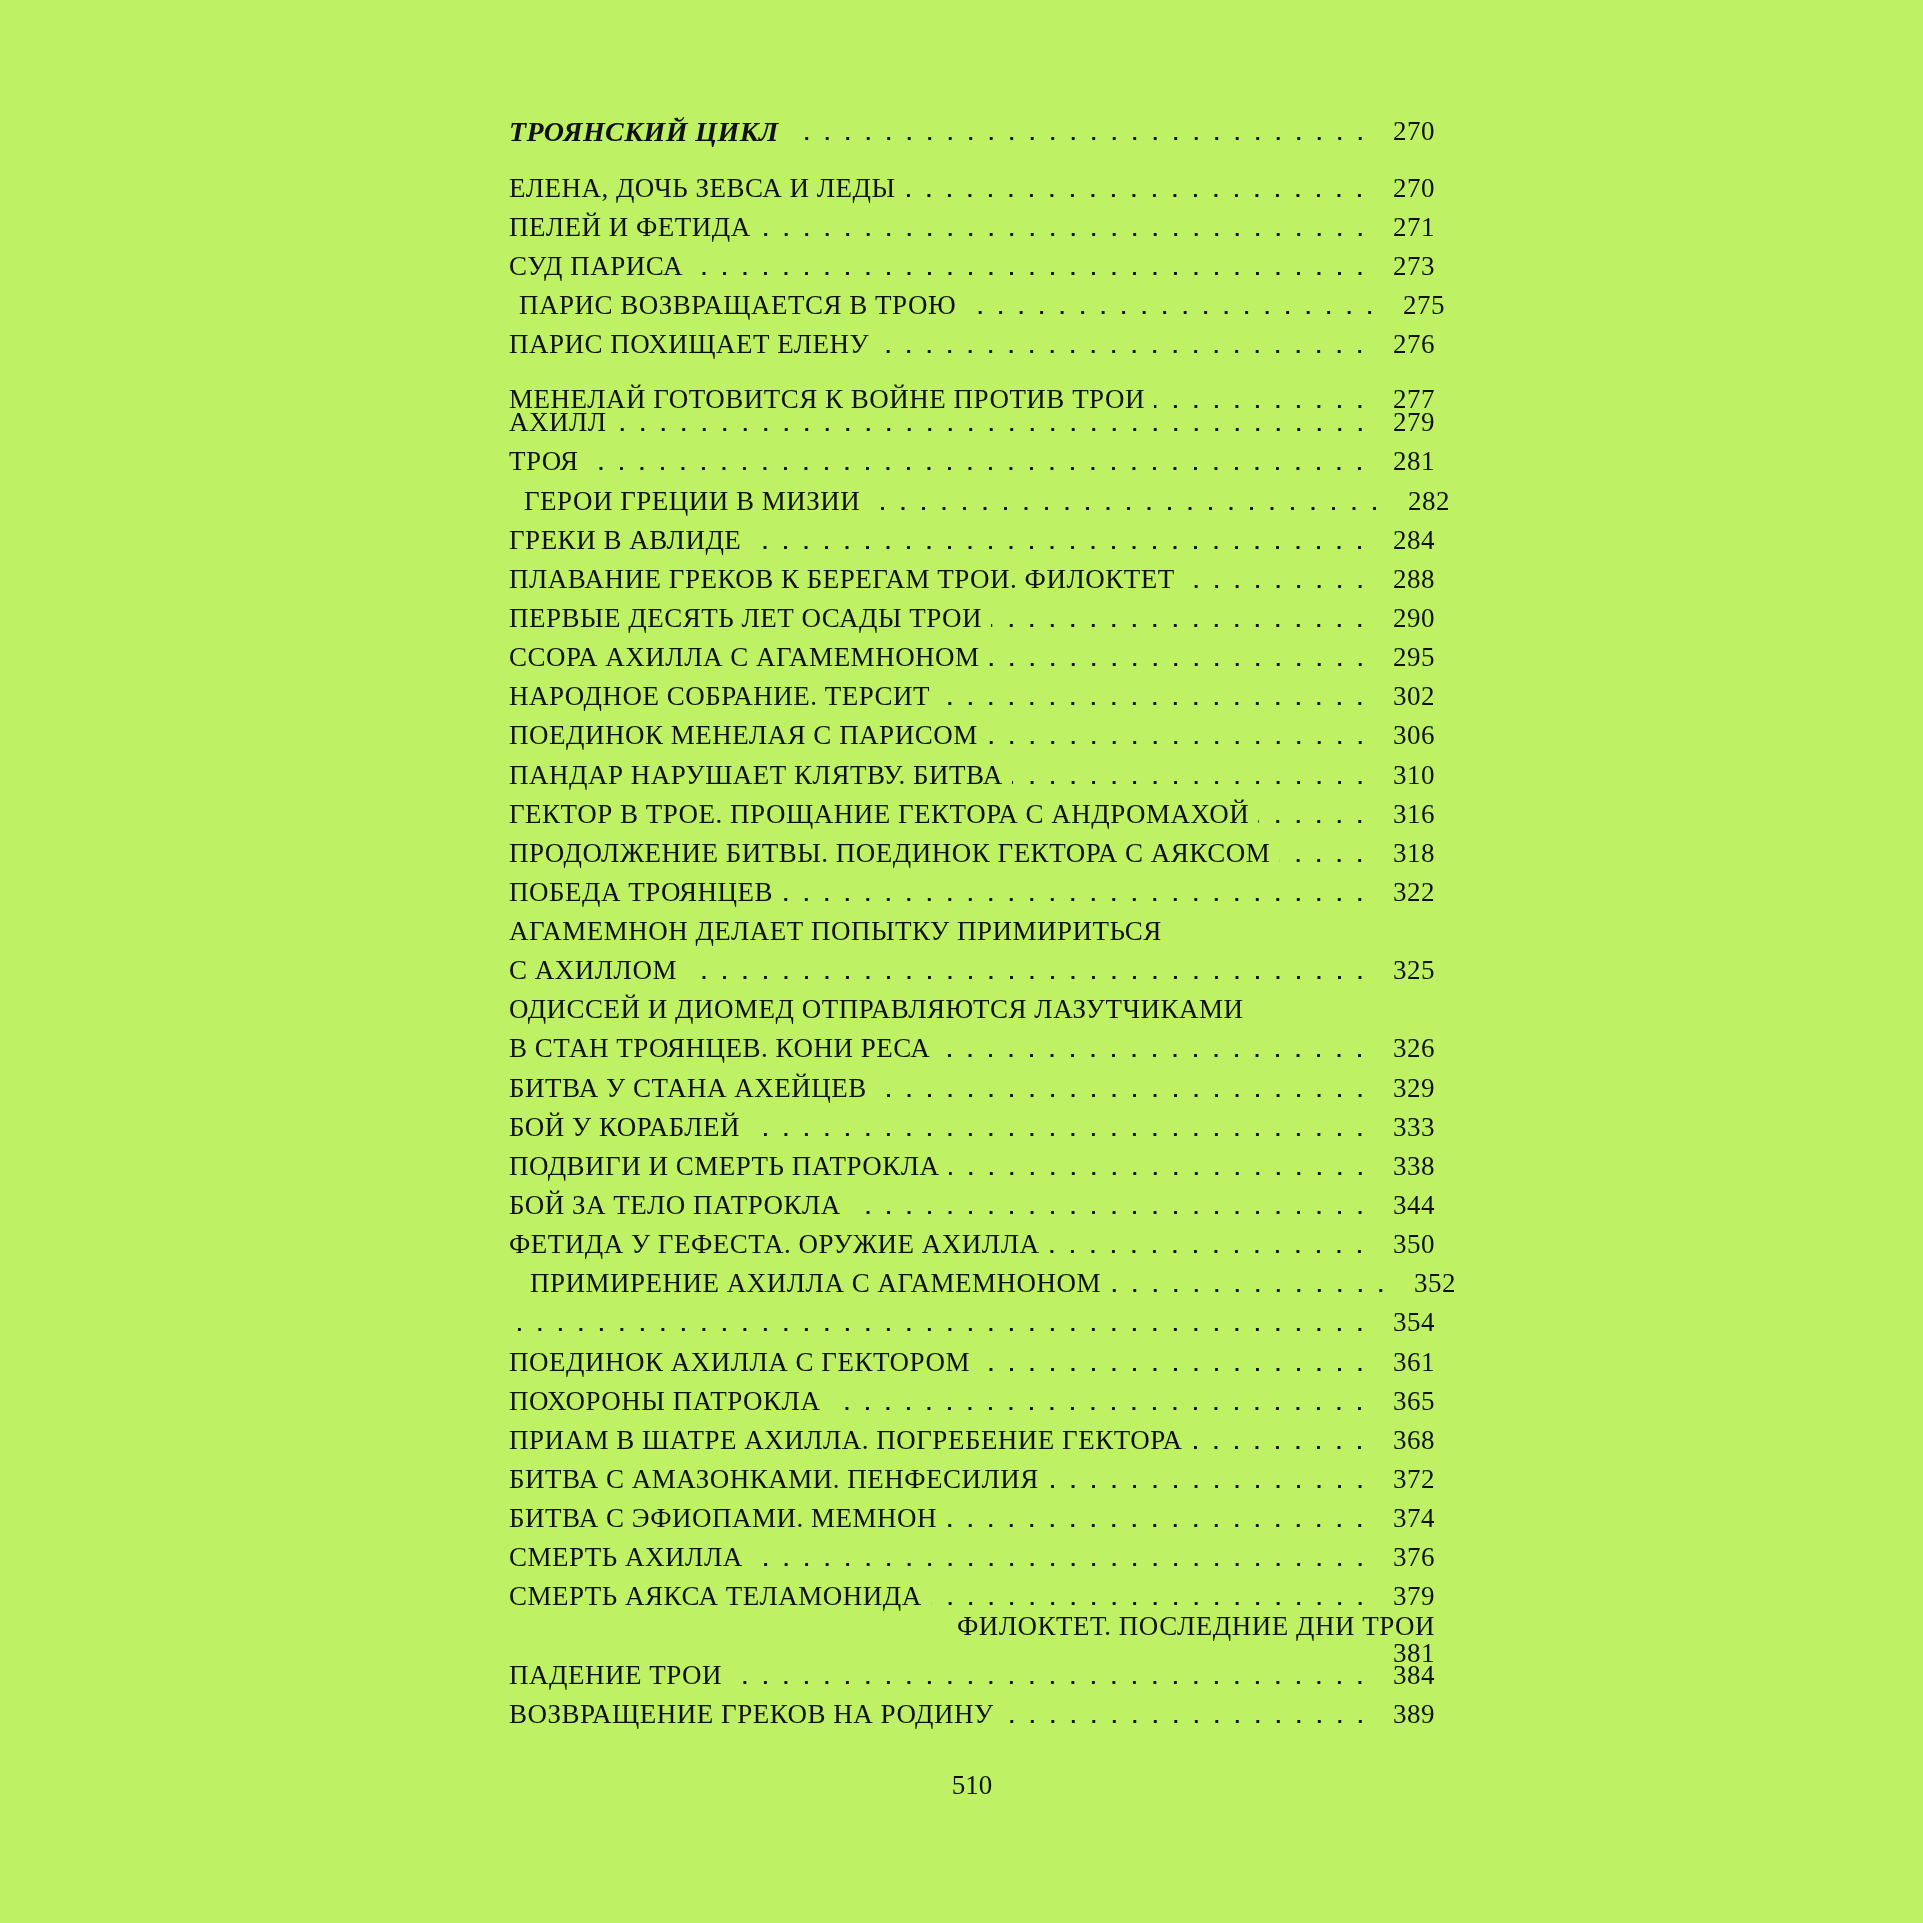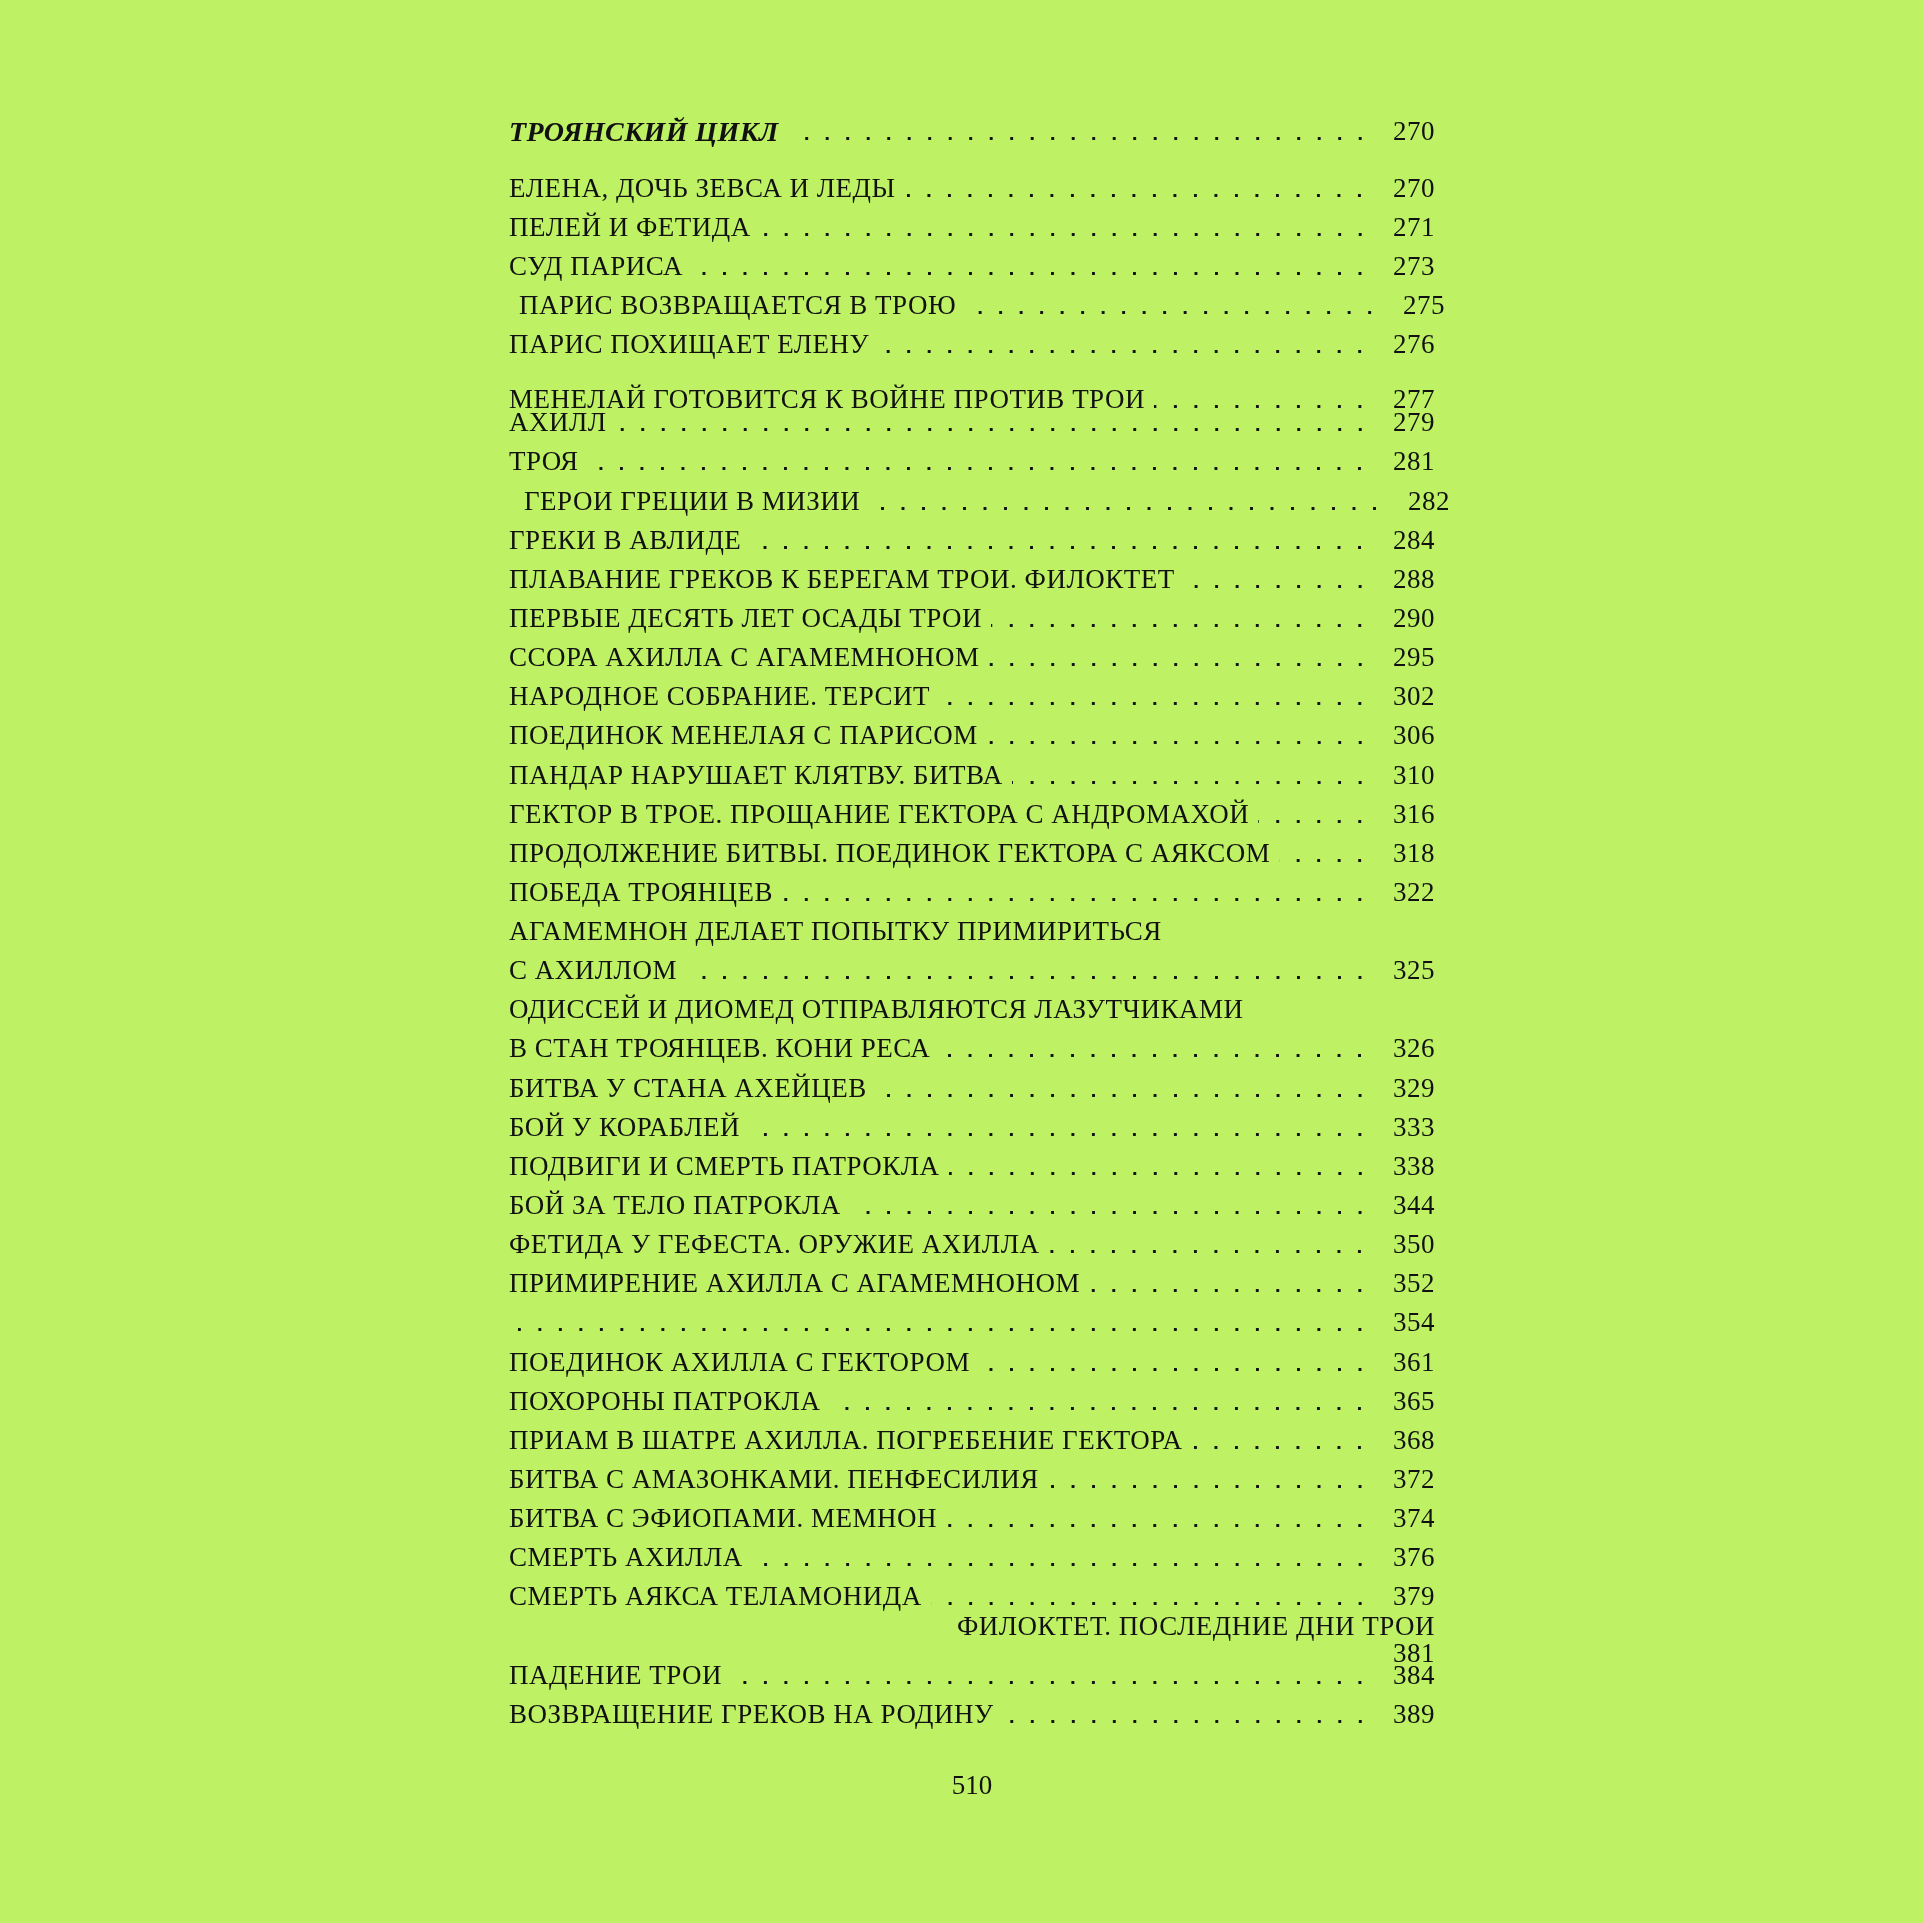--- a/index.html
+++ b/index.html
@@ -168,21 +168,21 @@
         <div class="row" style="top: 1183px;">
           <span class="title">БОЙ ЗА ТЕЛО ПАТРОКЛА</span>
           <span class="leader"></span>
           <span class="num">344</span>
         </div>
         <div class="row" style="top: 1222px;">
           <span class="title">ФЕТИДА У ГЕФЕСТА. ОРУЖИЕ АХИЛЛА</span>
           <span class="leader"></span>
           <span class="num">350</span>
         </div>
-        <div class="row" style="top: 1261px;">
+        <div class="row" style="top: 1261px; margin-left: 21px;">
           <span class="title">ПРИМИРЕНИЕ АХИЛЛА С АГАМЕМНОНОМ</span>
           <span class="leader"></span>
           <span class="num">352</span>
         </div>
         <div class="row" style="top: 1300px;">
           <span class="leader"></span>
           <span class="num">354</span>
         </div>
         <div class="row" style="top: 1340px;">
           <span class="title">ПОЕДИНОК АХИЛЛА С ГЕКТОРОМ</span>

